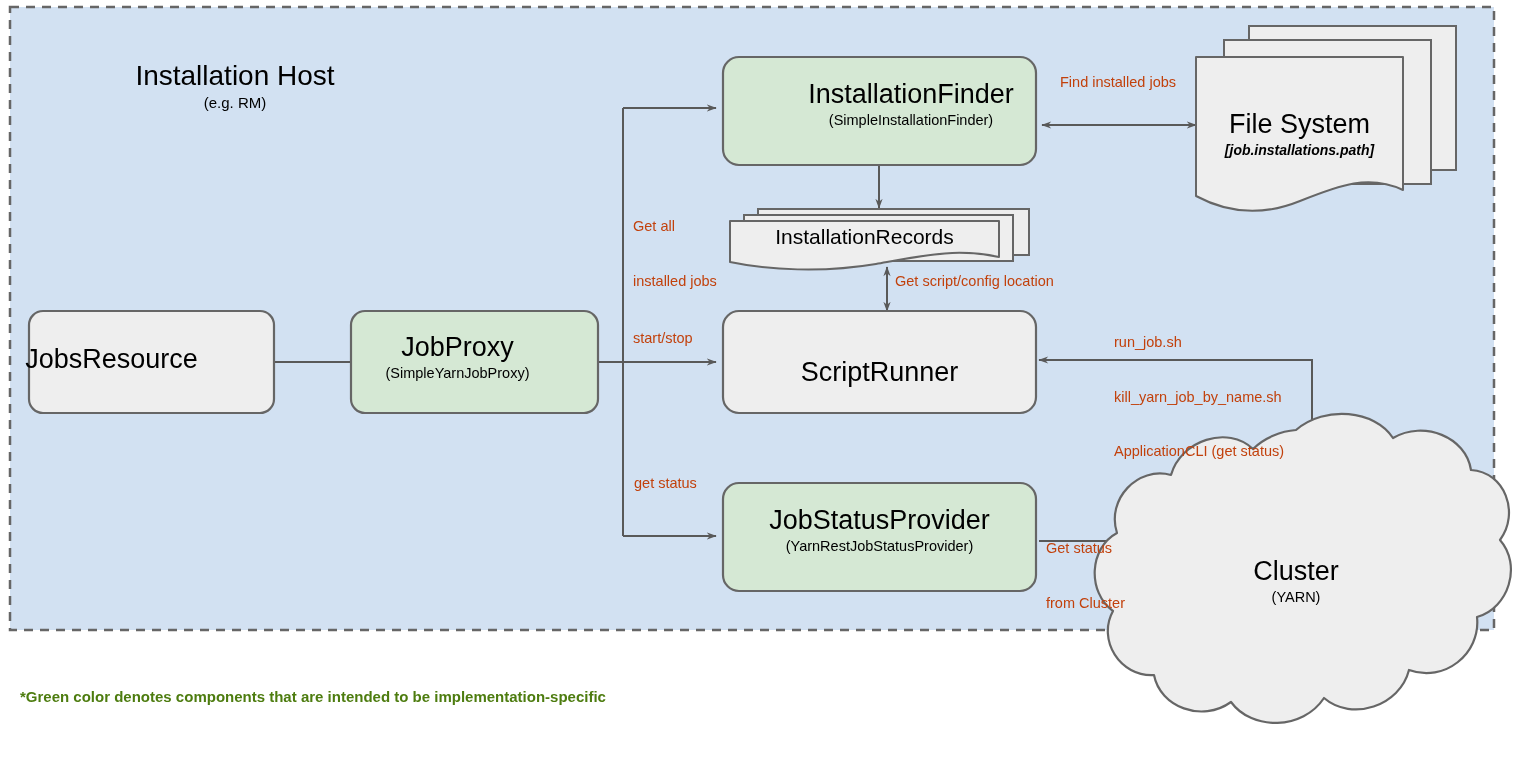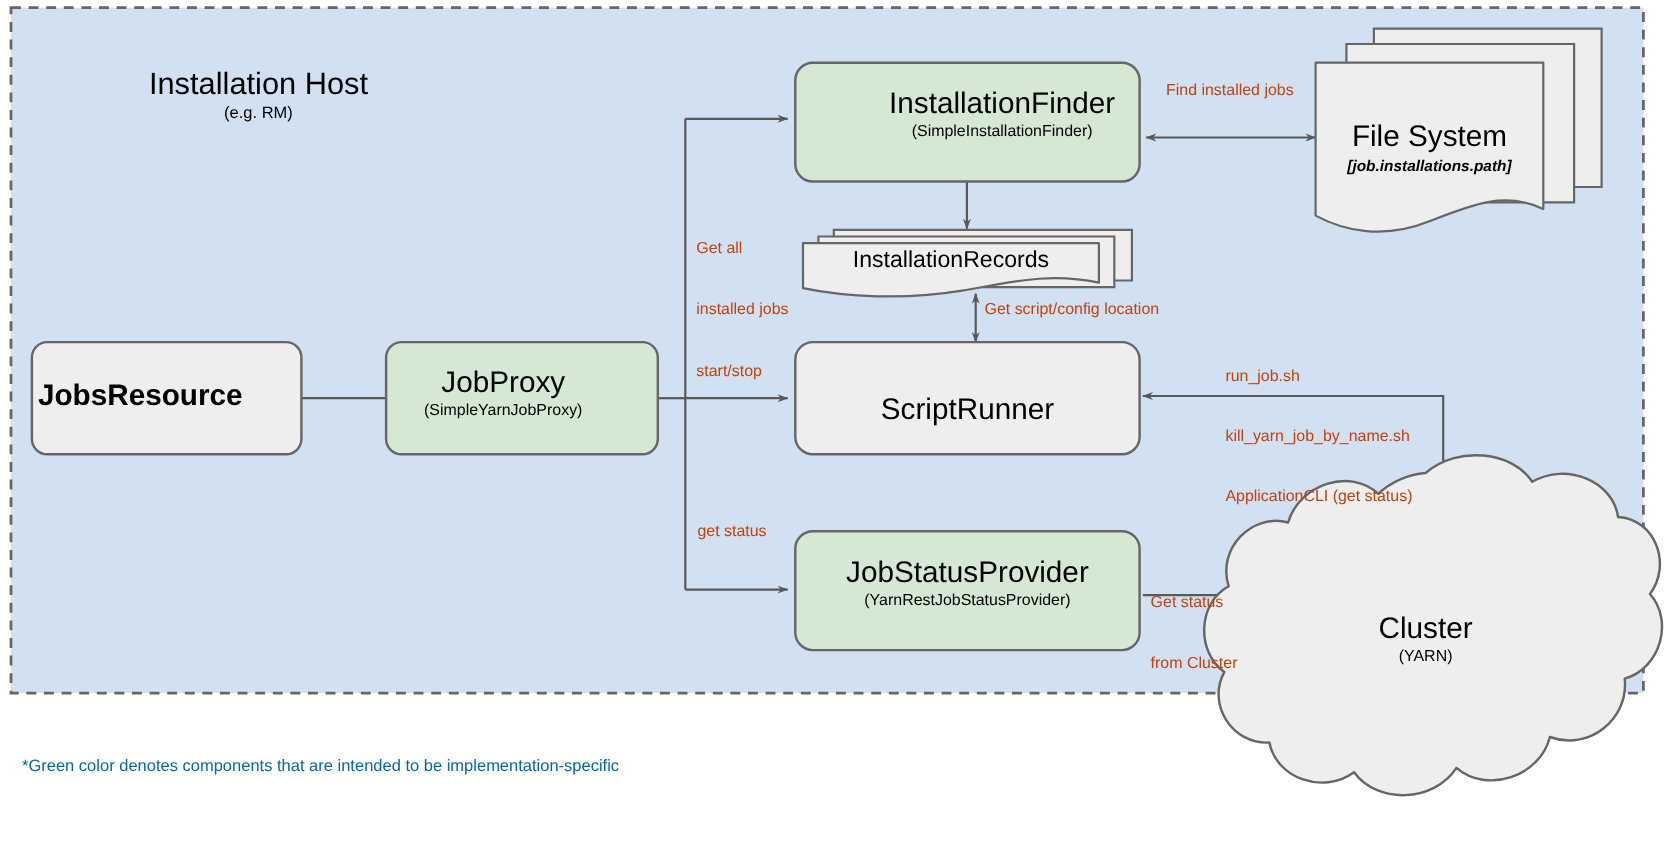--- a/index.html
+++ b/index.html
@@ -55,22 +55,23 @@
   .container-title {
     position: absolute;
     text-align: center;
     pointer-events: none;
   }
   .container-title .t1 { font-size: 28px; }
   .container-title .t2 { font-size: 15px; margin-top: 2px; }
   .footnote {
     position: absolute;
     font-size: 15px;
-    color: #0369a1;
+    color: #4d7c0f;
     white-space: nowrap;
+    font-weight: bold;
   }
 </style>
 </head>
 <body>
 
 <div id="canvas">
 
   <svg id="diagram-svg" viewBox="0 0 1521 768">
     <defs>
       <marker id="arrowEnd" markerWidth="12" markerHeight="12" refX="9.2" refY="4" orient="auto" markerUnits="userSpaceOnUse">
@@ -146,21 +147,21 @@
     <rect x="723" y="311" width="313" height="102" rx="16" ry="16" fill="#eeeeee" stroke="#666666" stroke-width="2.2"></rect>
 
     <rect x="723" y="483" width="313" height="108" rx="16" ry="16" fill="#d5e8d4" stroke="#666666" stroke-width="2.2"></rect>
   </svg>
 
   <div class="container-title" style="left:130px; top:60px; width:210px;">
     <div class="t1">Installation Host</div>
     <div class="t2">(e.g. RM)</div>
   </div>
 
-  <div class="node-label" style="left:29px; top:345px; width:197px;font-weight:bold;">
+  <div class="node-label" style="left:13px; top:345px; width:197px;">
     <div class="node-title">JobsResource</div>
   </div>
 
   <div class="node-label" style="left:351px; top:333px; width:213px;">
     <div class="node-title">JobProxy</div>
     <div class="node-sub">(SimpleYarnJobProxy)</div>
   </div>
 
   <div class="node-label" style="left:723px; top:80px; width:376px;">
     <div class="node-title">InstallationFinder</div>

